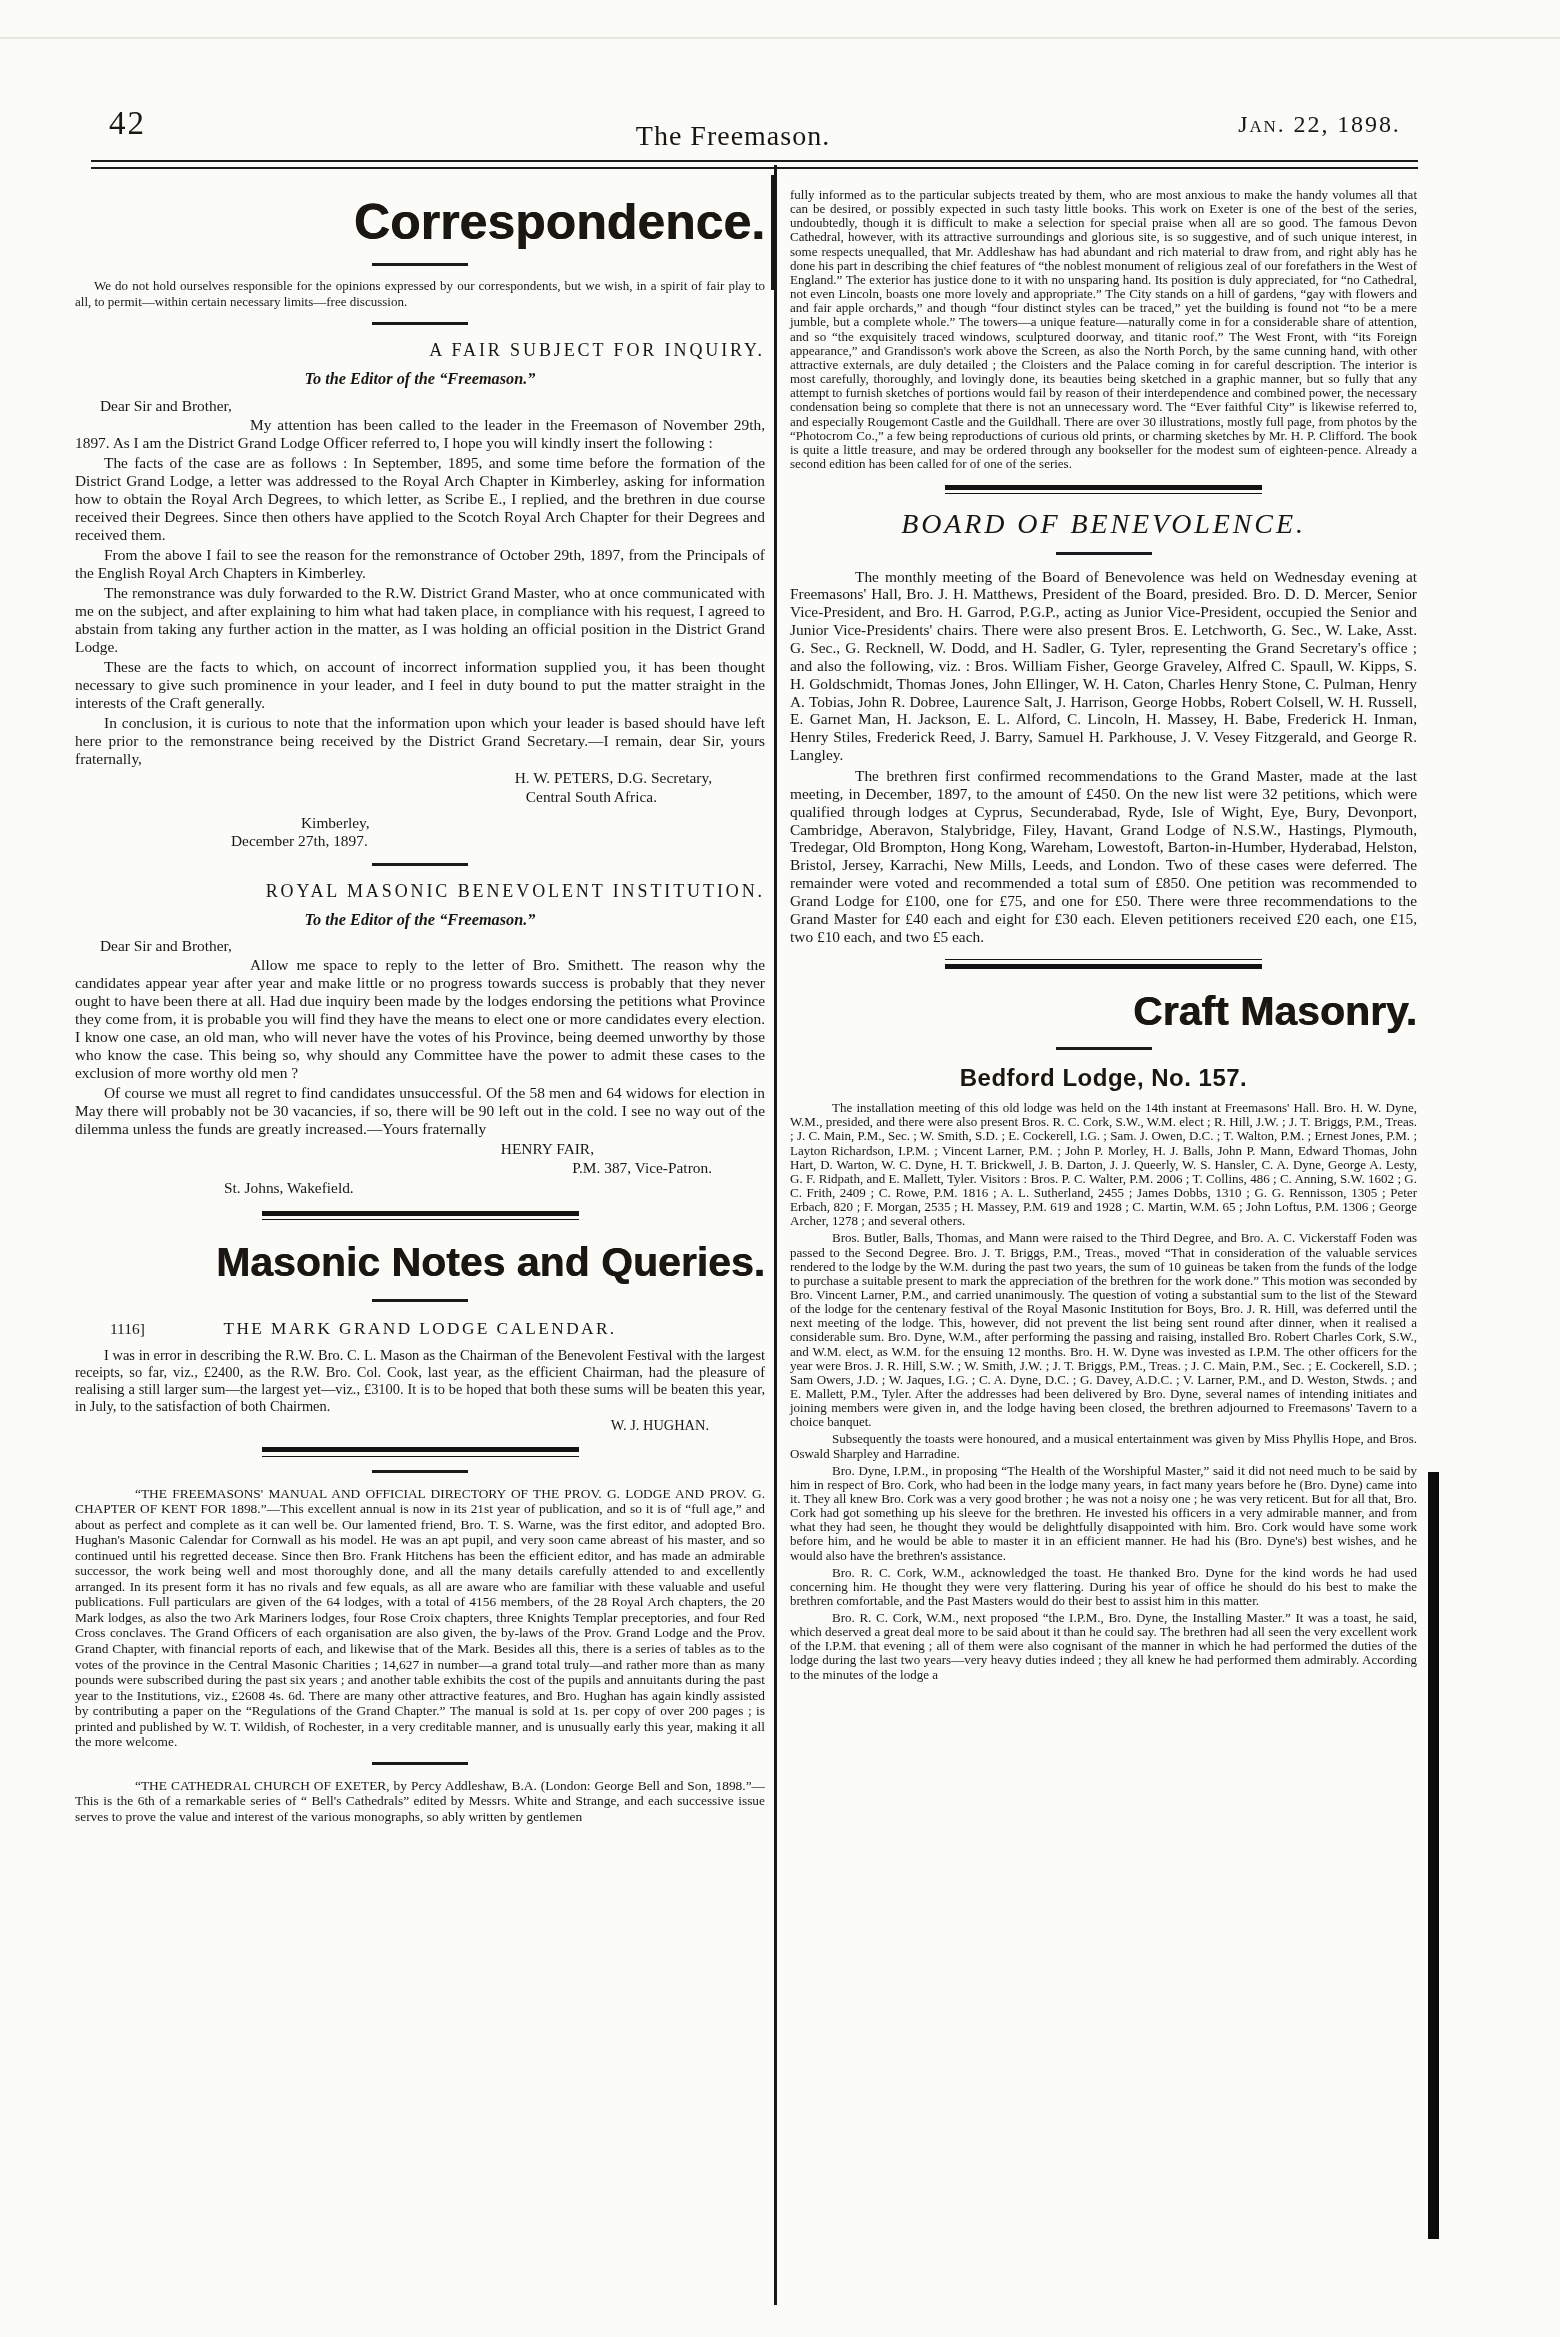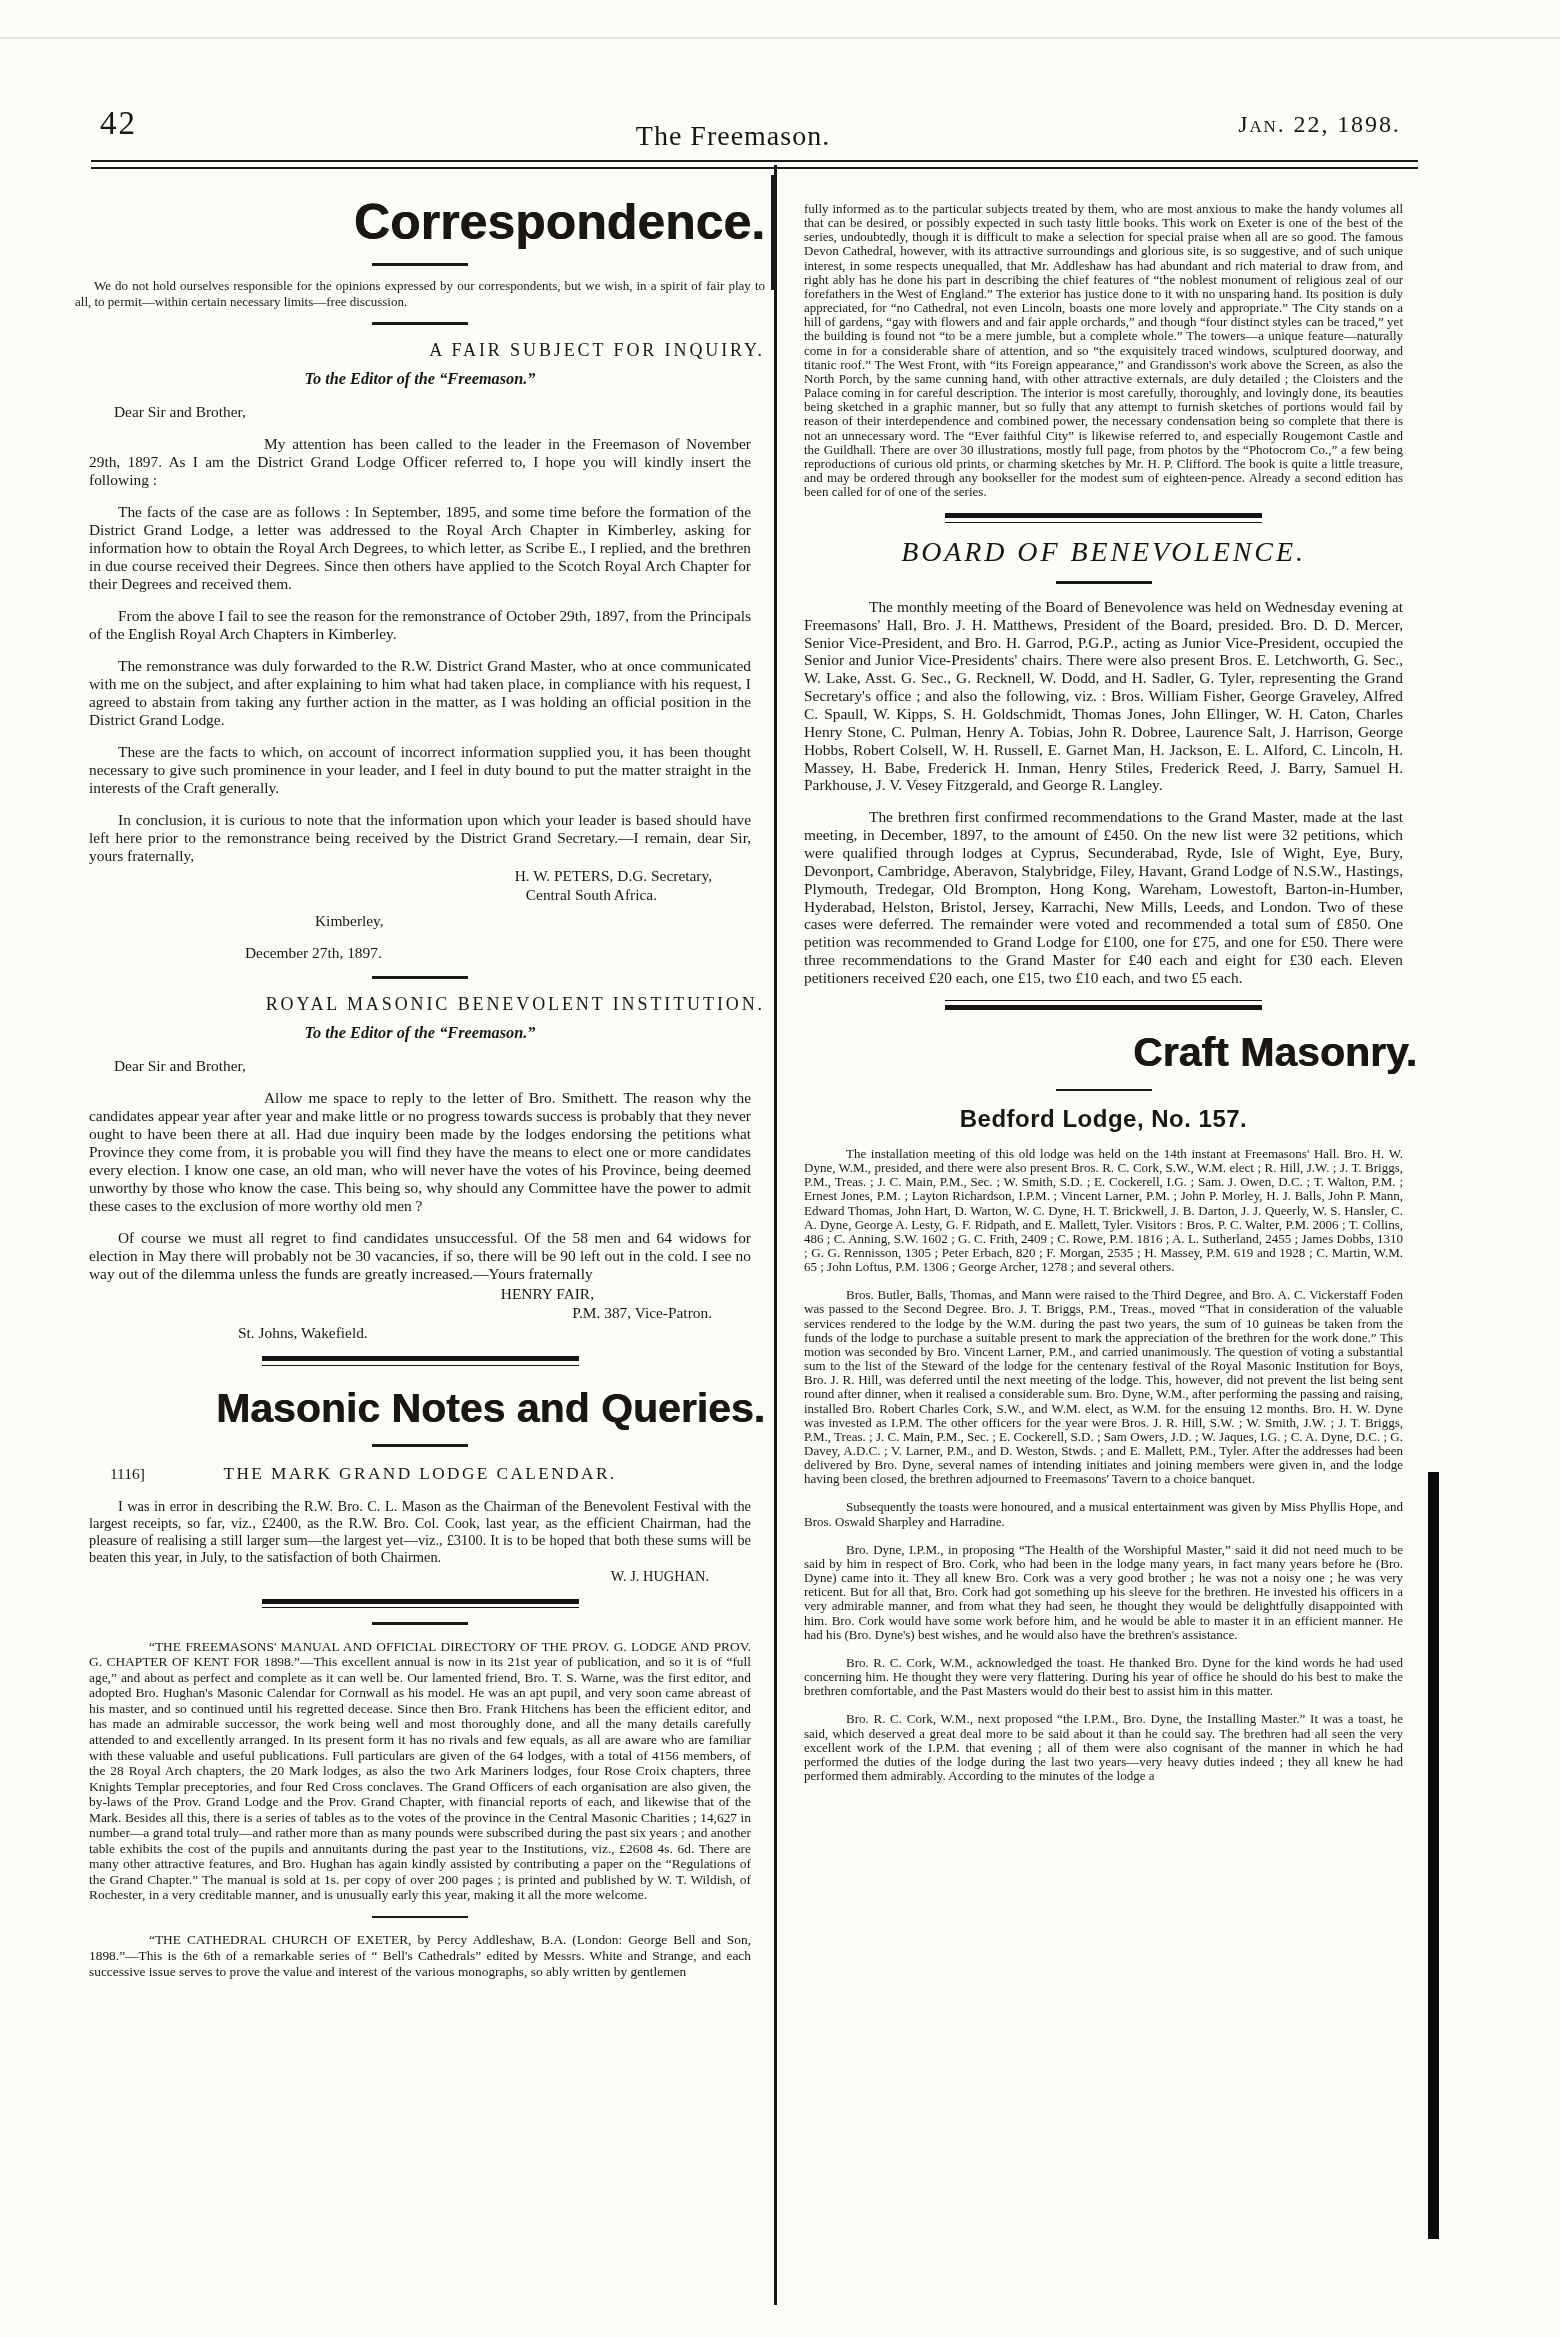--- a/index.html
+++ b/index.html
@@ -5,21 +5,21 @@
   html,body { margin:0; padding:0; background:#6b6b6b; }
   .page {
     position:relative; width:1560px; height:2337px; margin:0 auto;
     background:#fbfbf8; color:#1a1713; overflow:hidden;
     font-family:"Liberation Serif", serif;
   }
   .scan-top { position:absolute; top:37px; left:0; width:100%; height:1.9px; background:#e6e6e1; }
 
   
   .masthead { position:absolute; top:69px; left:92px; width:1326px; height:75px; }
-  .pgnum  { position:absolute; left:8px;  bottom:1.9px; font-size:33px; letter-spacing:1.9px; }
+  .pgnum  { position:absolute; left:17px;  bottom:1.9px; font-size:33px; letter-spacing:1.9px; }
   .paper-title { position:absolute; left:0; right:44px; bottom:-7.7px; text-align:center;
                  font-size:28px; font-weight:normal; margin:0; letter-spacing:1px; }
   .pgdate { position:absolute; right:17.3px; bottom:5.8px; font-size:24px; font-variant:small-caps; letter-spacing:1.9px; }
   .head-rule { position:absolute; top:160px; left:91px; width:1327px; height:4.8px;
                border-top:2.9px solid #1b1b1b; border-bottom:2.9px solid #1b1b1b; }
 
   
   .col-divider { position:absolute; left:774px; top:165px; width:2.9px; height:2140px; background:#181818; }
   .col-divider::before { content:""; position:absolute; left:-2.9px; top:9.6px; width:5.8px; height:115px; background:#181818; }
   .col { position:absolute; top:183px; }
@@ -39,21 +39,21 @@
                 text-align:center; margin:13.4px 0 9.6px; letter-spacing:0.5px; }
   .nq-head { position:relative; text-align:center; font-size:17.3px; letter-spacing:2.4px; margin:17.3px 0 7.7px; }
   .nq-num { position:absolute; left:35px; top:1px; font-size:15.4px; letter-spacing:0; }
 
   
   .sep-dash  { width:96px; height:2.9px; background:#1b1b1b; margin:12.5px auto; }
   .sep-heavy { width:317px; height:3.8px; border-top:5.8px solid #141414; border-bottom:1.9px solid #141414; margin:13.4px auto; }
   .sep-heavy.rev { border-top-width:1.9px; border-bottom-width:5.8px; }
 
   
-  p { margin:14px; }
+  p { margin:0; }
   .disclaimer { font-size:13px; line-height:1.2; text-align:justify; text-indent:19px; margin:3.8px 0; }
   .para  { font-size:15.4px; line-height:1.17; text-align:justify; text-indent:29px; margin-bottom:1.9px; }
   .para.deep { text-indent:175px; }
   .greeting  { font-size:15.4px; text-indent:25px; margin-bottom:1px; }
   .sig { font-size:15.4px; margin:1px 0; }
   .sig.r-55  { text-align:right; padding-right:53px; }
   .sig.r-110 { text-align:right; padding-right:108px; }
   .sig.r-175 { text-align:right; padding-right:171px; }
   .place-line { font-size:15.4px; text-indent:226px; margin-top:7.7px; }
   .date-line  { font-size:15.4px; text-indent:156px; }

